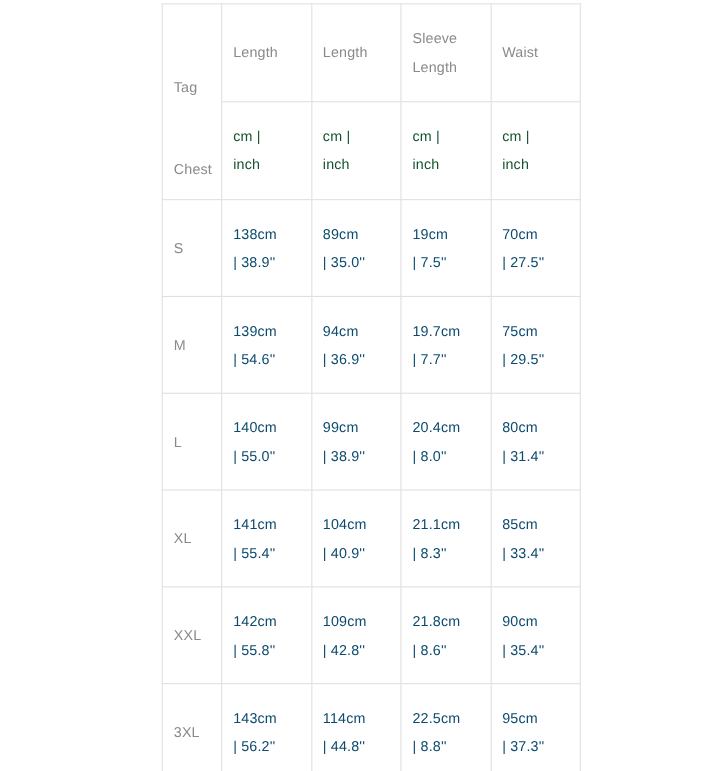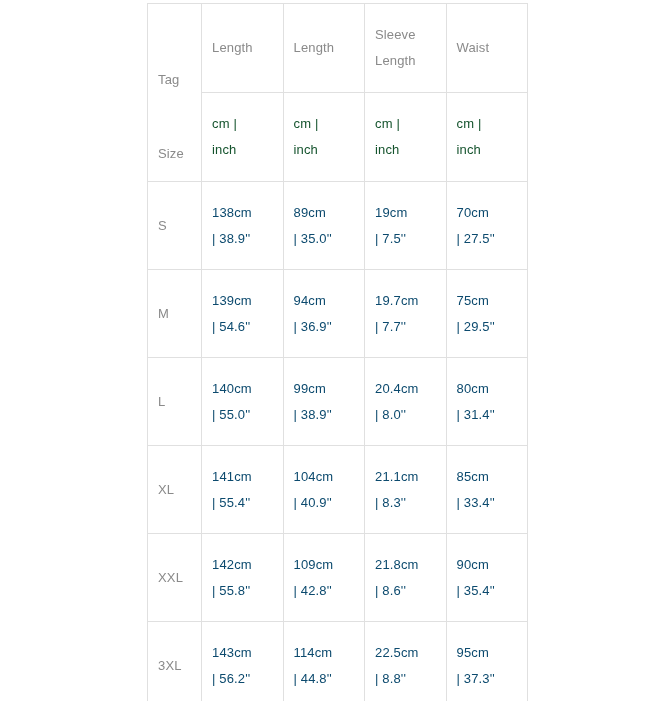--- a/index.html
+++ b/index.html
@@ -104,21 +104,21 @@
         <col class="c-size">
         <col class="c-measure">
         <col class="c-measure">
         <col class="c-measure">
         <col class="c-measure">
       </colgroup>
       <tbody>
         <tr class="header-labels">
           <td class="tag-size-cell" rowspan="2">
             <span class="tag-line">Tag</span>
-            <span class="tag-line">Size</span>
+            <span class="tag-line">Chest</span>
           </td>
           <td>
             <span class="hdr-text">Length</span>
           </td>
           <td>
             <span class="hdr-text">Length</span>
           </td>
           <td>
             <span class="hdr-text">Sleeve</span>
             <span class="hdr-text">Length</span>

